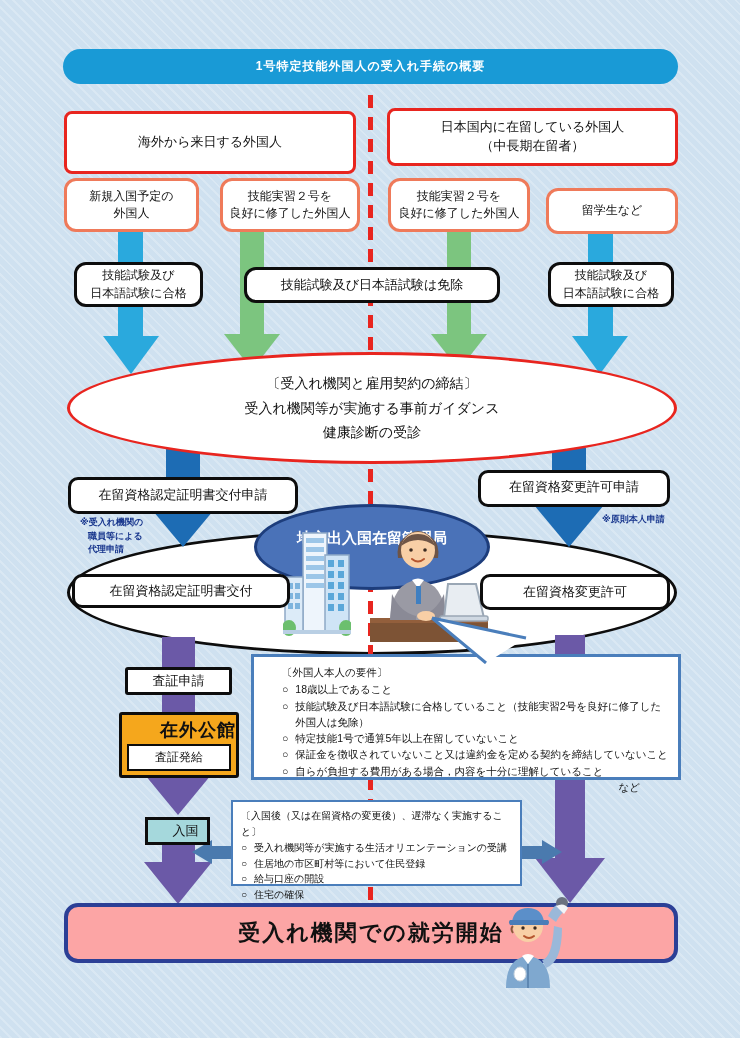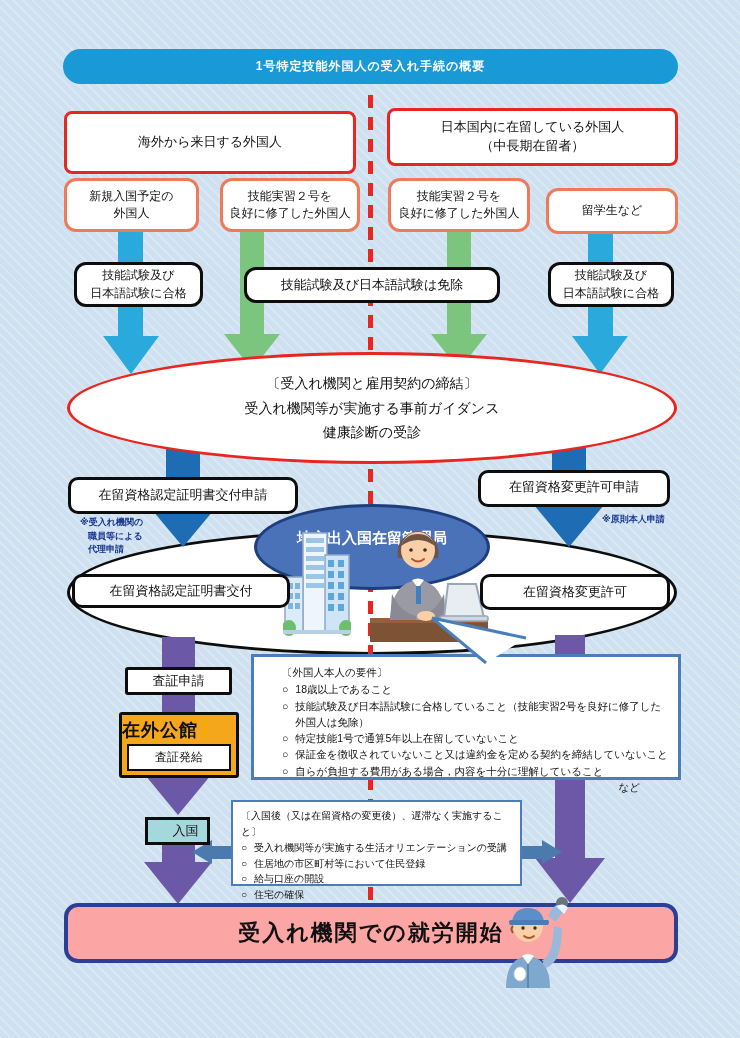--- a/index.html
+++ b/index.html
@@ -39,21 +39,21 @@
     border-radius:50%;z-index:6;color:#fff;font-size:15px;font-weight:bold;align-items:center;
     display:flex;justify-content:center;padding-bottom:18px;}
   .note{position:absolute;z-index:10;font-size:9px;color:#16348c;line-height:1.5;font-weight:bold;}
   .callout{background:#fff;border:3px solid #4a7ebb;z-index:10;font-size:10.5px;line-height:1.55;
     padding:7px 10px 4px 10px;color:#111;}
   .callout .hd{margin-bottom:1px;}
   .li{display:flex;gap:7px;align-items:flex-start;}
   .li .blt{flex:0 0 auto;}
   .etc{text-align:right;padding-right:28px;}
   .mission{left:119px;top:712px;width:120px;height:66px;background:#f5a71c;border:3.5px solid #0d0d0d;
-    border-radius:3px;z-index:10;text-align:left;}
+    border-radius:3px;z-index:10;text-align:right;}
   .mission .nm{font-size:18px;font-weight:bold;margin-top:3px;letter-spacing:1px;}
   .mission .inner{margin:2px auto 0 auto;width:100px;height:23px;background:#fff;border:2.5px solid #0d0d0d;
     font-size:12px;display:flex;align-items:center;justify-content:center;}
   .entry-box{left:145px;top:817px;width:65px;height:28px;background:#a5d8dc;border:3px solid #0d0d0d;
     z-index:10;font-size:13px;padding-left:16px;}
   .banner2{left:64px;top:903px;width:614px;height:60px;background:#fca5a5;border:4px solid #2b3f96;
     border-radius:14px;z-index:10;font-size:22px;font-weight:bold;letter-spacing:2px;}
   .harrow-shaft{position:absolute;background:#4a7aae;z-index:8;}
   svg{display:block;}
 </style>

